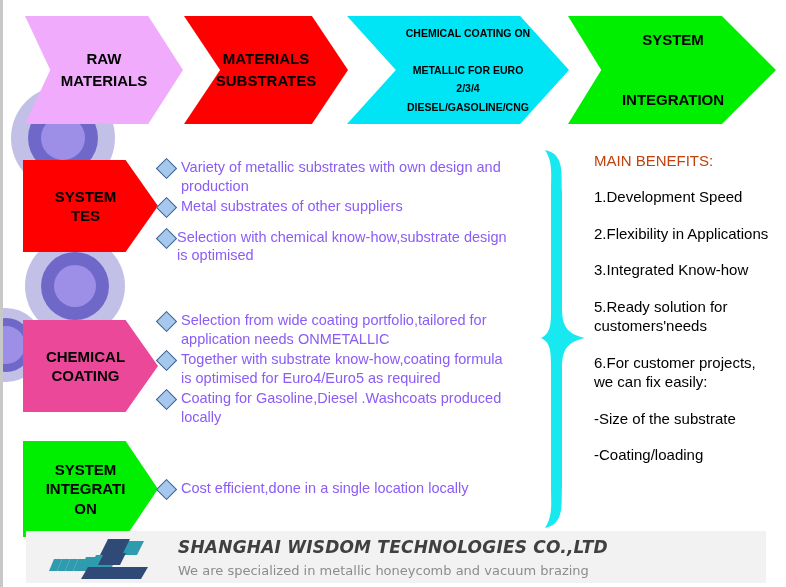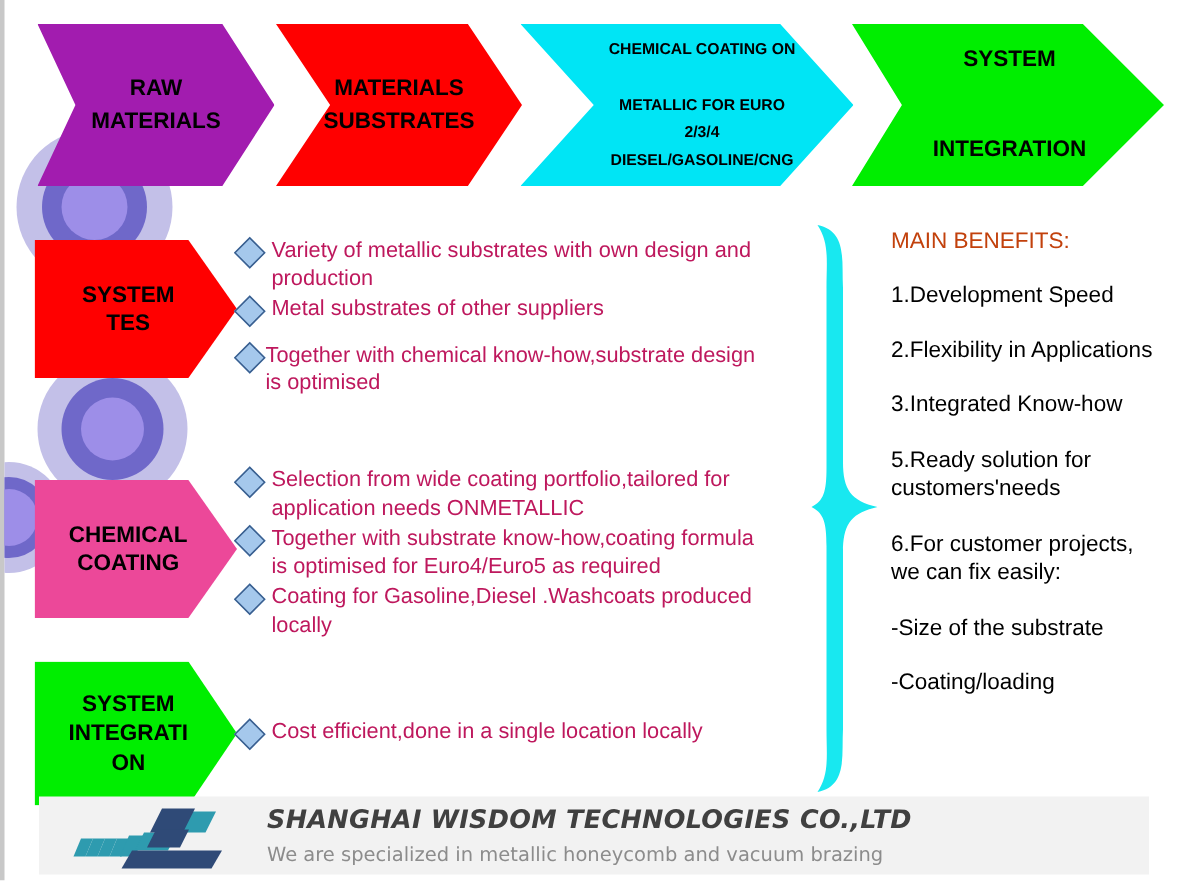--- a/index.html
+++ b/index.html
@@ -82,21 +82,21 @@
     height: 15px;
     margin-top: 3px;
     margin-right: 7px;
     background: #a5c8ec;
     border: 1px solid #3a5f8f;
     transform: rotate(45deg);
     box-sizing: border-box;
   }
   .btext {
     font-size: 14.5px;
-    color: #be185d;
+    color: #8b5cf6;
     line-height: 1.28;
     white-space: pre-line;
   }
 
   
   .benefits {
     position: absolute;
     left: 591px;
     top: 152px;
     width: 190px;
@@ -176,21 +176,21 @@
     <div class="deco-circle" style="left:38px; top:252px; width:68px; height:68px; background:#6F68C9;"></div>
     <div class="deco-circle" style="left:51px; top:265px; width:42px; height:42px; background:#9D8EE8;"></div>
 
     <div class="deco-circle" style="left:-34px; top:308px; width:74px; height:74px; background:#C3C0E8;"></div>
     <div class="deco-circle" style="left:-24px; top:318px; width:54px; height:54px; background:#6F68C9;"></div>
     <div class="deco-circle" style="left:-16px; top:326px; width:38px; height:38px; background:#9D8EE8;"></div>
   </div>
 
   <div>
 
-    <div class="chev chev-hex" style="left:22px; top:16px; width:158px; height:108px; background:#a21caf;">
+    <div class="chev chev-hex" style="left:22px; top:16px; width:158px; height:108px; background:#f0abfc;">
       <span class="chev-label" style="font-size:15px;">RAW
 MATERIALS</span>
     </div>
 
     <div class="chev chev-arrow" style="left:181px; top:16px; width:164px; height:108px; background:#FF0000;">
       <span class="chev-label" style="font-size:15px;">MATERIALS
 SUBSTRATES</span>
     </div>
 
     <div class="chev chev-arrow" style="left:344px; top:16px; width:222px; height:108px; background:#00E5F5;">
@@ -220,21 +220,21 @@
       <span class="dia"></span>
       <span class="btext">Variety of metallic substrates with own design and
 production</span>
     </div>
     <div class="bullet">
       <span class="dia"></span>
       <span class="btext">Metal substrates of other suppliers</span>
     </div>
     <div class="bullet" style="margin-top:12px;">
       <span class="dia" style="margin-right:3px;"></span>
-      <span class="btext">Together with chemical know-how,substrate design
+      <span class="btext">Selection with chemical know-how,substrate design
 is optimised</span>
     </div>
   </div>
 
   <div class="stage" style="left:20px; top:320px; width:135px; height:92px; background:#ec4899;">
     <span class="stage-label" style="font-size:15px; margin-left:-10px;">CHEMICAL
 COATING</span>
   </div>
 
   <div class="bullets" style="left:156px; top:311px; width:385px;">

